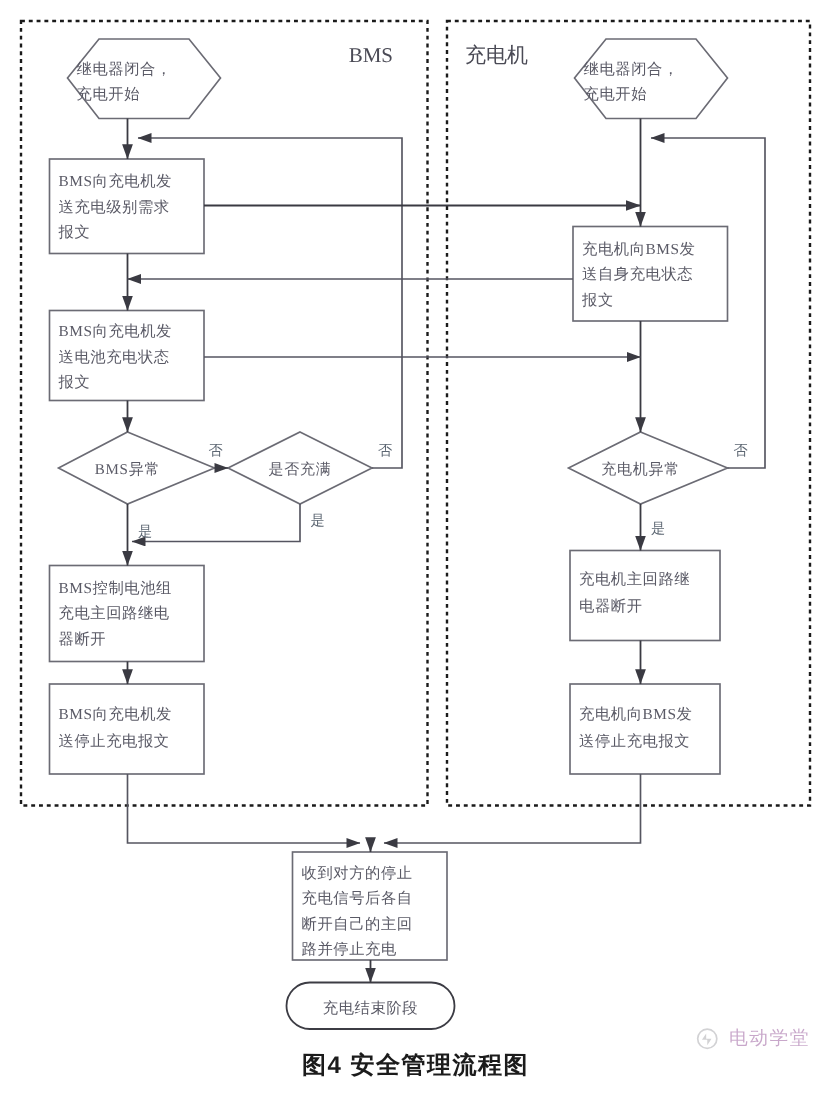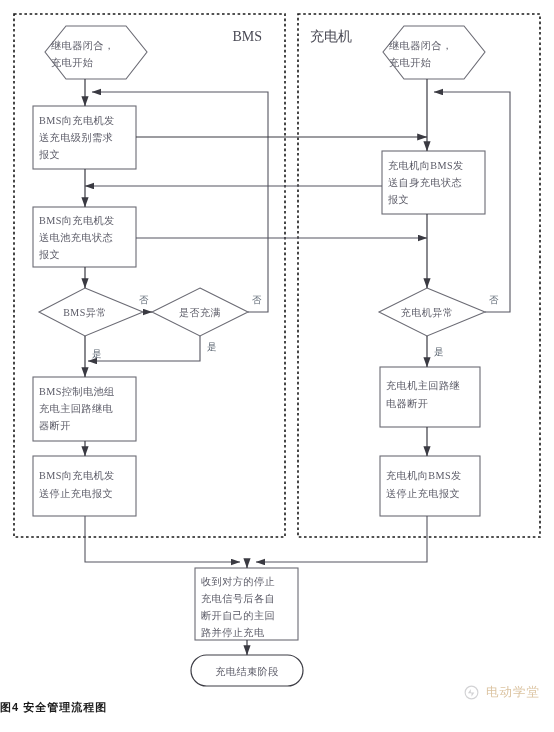--- a/index.html
+++ b/index.html
@@ -79,23 +79,23 @@
   .flow-dark {
     fill: none;
     stroke: #3a3a42;
     stroke-width: 1.2;
   }
   .caption {
     position: absolute;
     left: 0;
     top: 700px;
     width: 554px;
-    text-align: left;
+    text-align: center;
     font-family: "Liberation Sans", "DejaVu Sans", sans-serif;
-    font-size: 11px;
+    font-size: 16px;
     font-weight: bold;
     color: #1b1b1b;
     letter-spacing: 1px;
   }
   .watermark {
     position: absolute;
     right: 14px;
     top: 684px;
     display: flex;
     align-items: center;
@@ -103,21 +103,21 @@
     opacity: 0.38;
   }
   .wm-logo {
     width: 17px;
     height: 17px;
     display: block;
   }
   .wm-text {
     font-family: "Liberation Sans", "DejaVu Sans", sans-serif;
     font-size: 12.5px;
-    color: #a16207;
+    color: #701a75;
     letter-spacing: 1px;
   }
 </style>
 </head>
 <body>
 
 <svg id="canvas" viewBox="0 0 554 732">
   <defs>
     <marker id="arrow" markerWidth="9" markerHeight="9" refX="8.2" refY="3" orient="auto" markerUnits="strokeWidth">
       <path d="M0,0 L8.4,3 L0,6 Z" fill="#3a3a42"></path>

